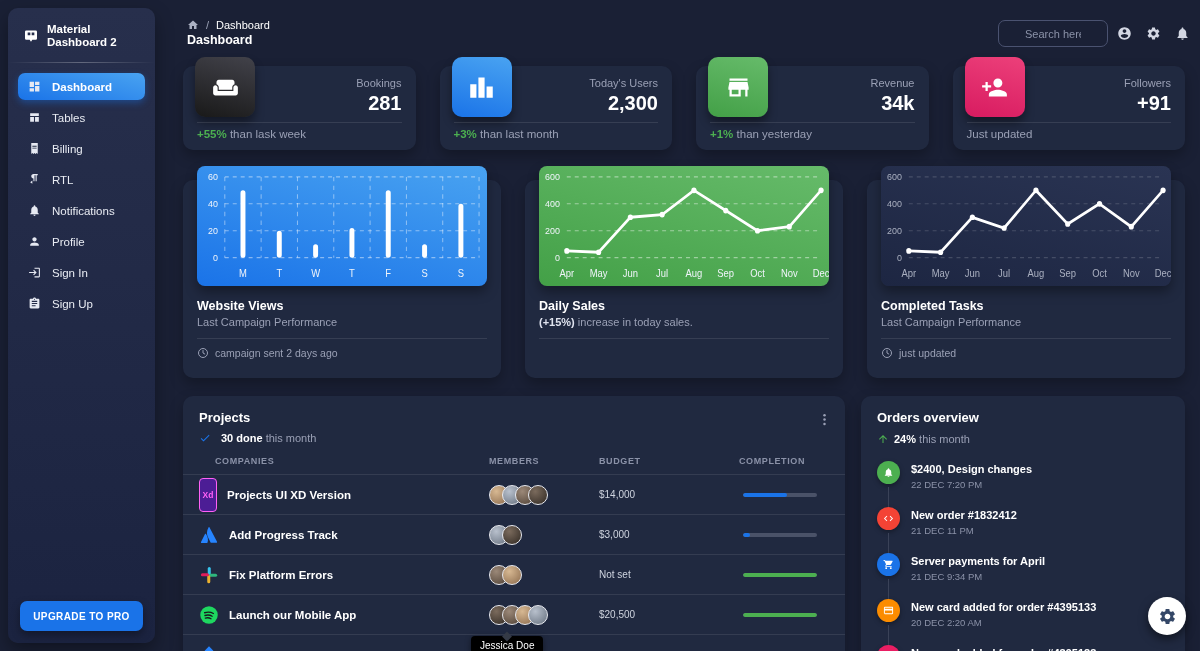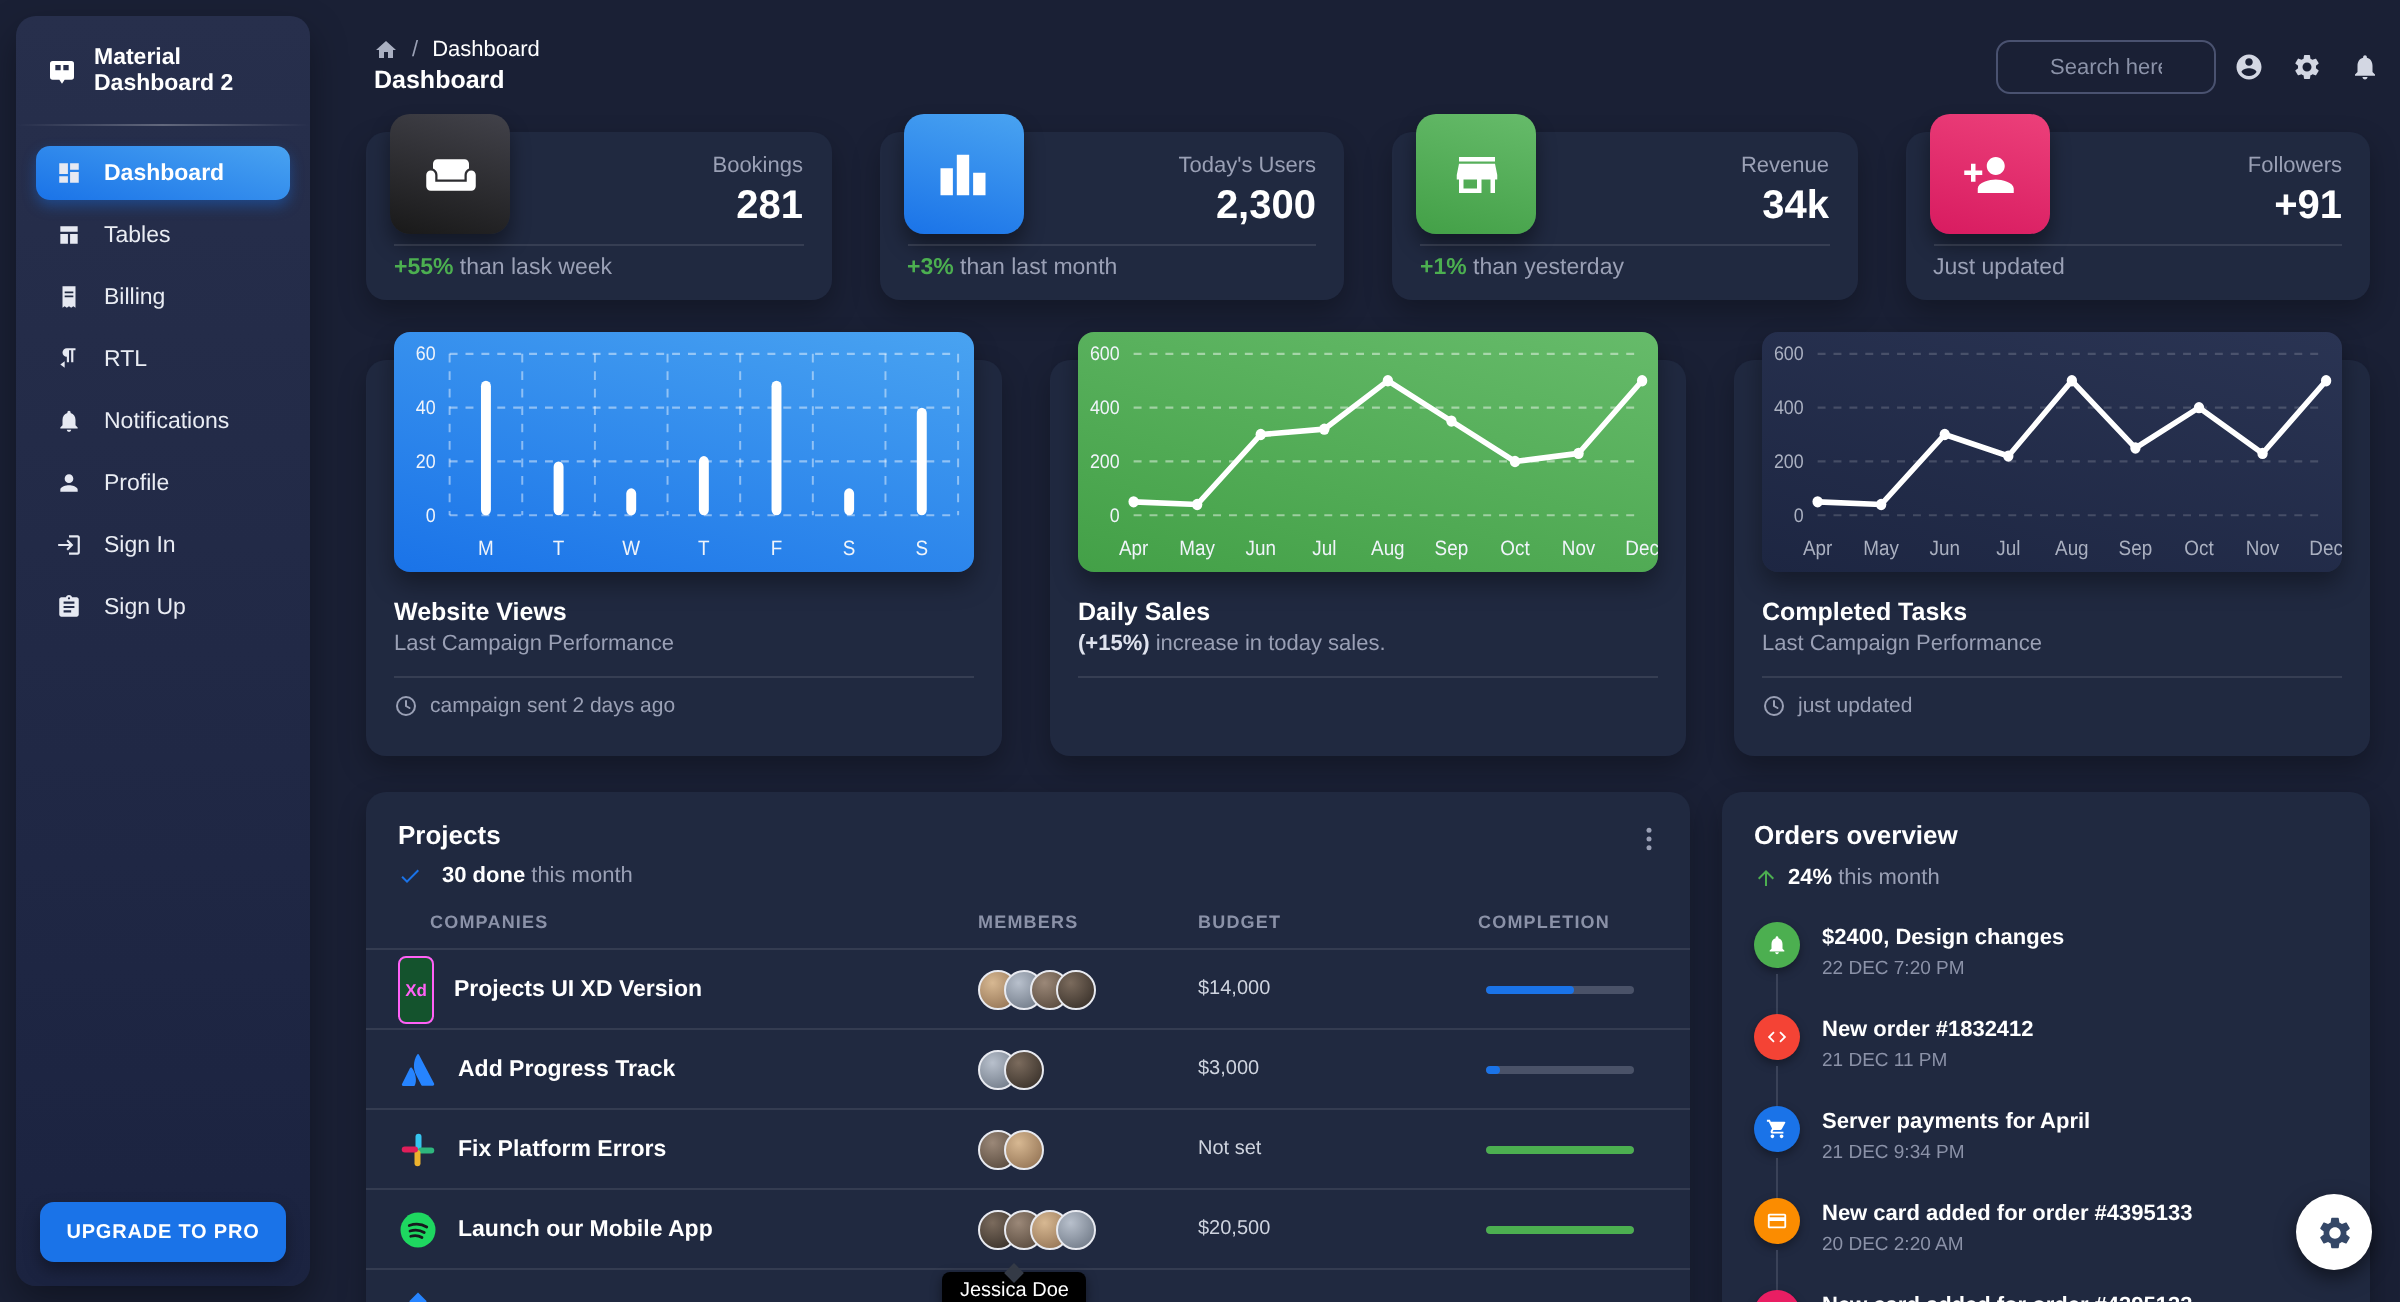--- a/index.html
+++ b/index.html
@@ -86,21 +86,21 @@
   .kebab svg{width:15px;height:15px}
   .p-grid{display:grid;grid-template-columns:292px 110px 140px 1fr;align-items:center}
   .p-cols{margin-top:12px;border-bottom:1px solid rgba(255,255,255,.09);padding-bottom:8px}
   .p-col{font-size:9px;font-weight:bold;letter-spacing:.6px;color:#8b92a8;padding-left:14px}
   .p-col:first-child{padding-left:32px}
   .p-row{height:39px;border-bottom:1px solid rgba(255,255,255,.09);cursor:pointer}
   .p-company{display:flex;align-items:center;gap:10px;padding-left:16px}
   .logo-ic{width:20px;height:20px}
   .logo-xd{width:18px;height:34px;border:1.5px solid #FF61F6;border-radius:4px;color:#FF61F6;
            font-size:8.5px;font-weight:bold;display:flex;align-items:center;justify-content:center;
-           background:#14532d;box-sizing:border-box}
+           background:#4c1d95;box-sizing:border-box}
   .p-name{font-size:11.5px;font-weight:bold}
   .p-members{display:flex;align-items:center;padding-left:14px}
   .av{width:20px;height:20px;border-radius:50%;border:1px solid #e8eaf0;margin-left:-7px;
       box-sizing:border-box;cursor:pointer}
   .av:first-child{margin-left:0}
   .a1{background:radial-gradient(circle at 35% 30%,#d7b892,#8a6a4c)}
   .a2{background:radial-gradient(circle at 35% 30%,#b8c0cc,#66707e)}
   .a3{background:radial-gradient(circle at 35% 30%,#9b8878,#4e4034)}
   .a4{background:radial-gradient(circle at 35% 30%,#7b6b5d,#2f2822)}
   .p-budget{font-size:10px;color:#cfd4df;padding-left:14px}

